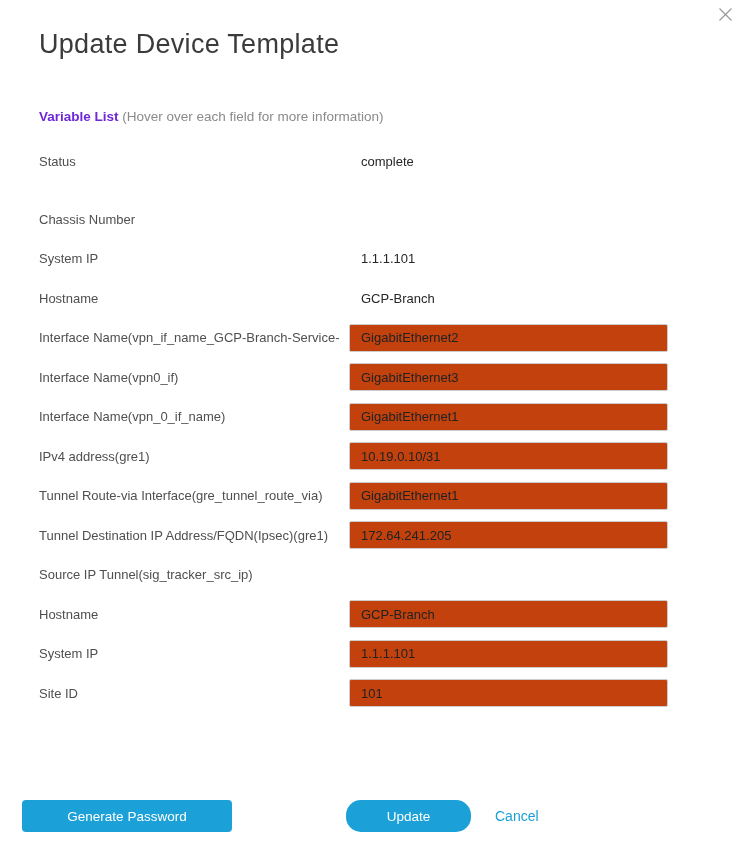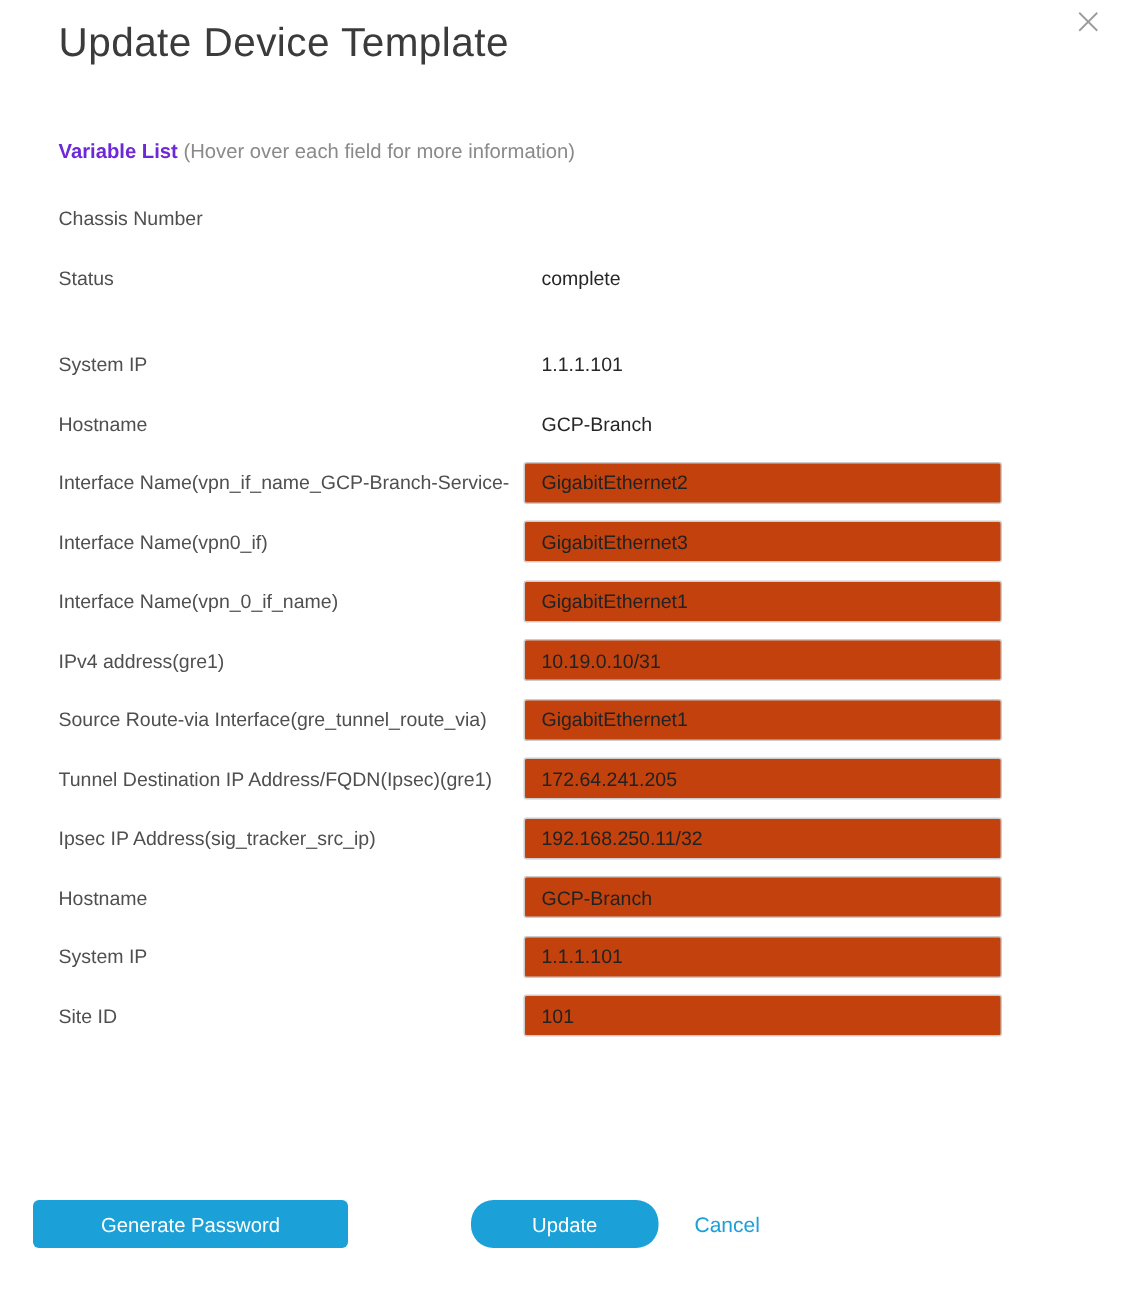--- a/index.html
+++ b/index.html
@@ -20,21 +20,21 @@
     height: 16px;
     cursor: pointer;
     display: flex;
     align-items: center;
     justify-content: center;
     background: none;
     border: none;
     padding: 0;
   }
   .dialog-title {
-    margin: 12px 0 0 39px;
+    margin: 28px 0 0 39px;
     font-size: 27px;
     font-weight: 400;
     letter-spacing: 0.3px;
     color: #3b3b3b;
     line-height: 32px;
   }
   .section-header {
     margin: 48px 0 0 39px;
     font-size: 13.5px;
     line-height: 17px;
@@ -90,21 +90,21 @@
     height: 32px;
     border: none;
     border-radius: 4px;
     background: #1ba0d7;
     color: #ffffff;
     font-size: 13.5px;
     font-family: "Liberation Sans", sans-serif;
     cursor: pointer;
   }
   .btn-generate { margin-left: 22px; width: 210px; }
-  .btn-update   { margin-left: 82px; width: 125px; border-radius: 15px; }
+  .btn-update   { margin-left: 114px; width: 125px; border-radius: 15px; }
   .link-cancel {
     margin-left: 24px;
     background: none;
     border: none;
     padding: 0;
     color: #1ba0d7;
     font-size: 14px;
     font-family: "Liberation Sans", sans-serif;
     cursor: pointer;
   }
@@ -122,31 +122,31 @@
 </button>
 
 <h1 class="dialog-title">Update Device Template</h1>
 
 <div class="section-header">
   <span class="heading">Variable List</span><span> (Hover over each field for more information)</span>
 </div>
 
 <div class="rows">
 
-  <div class="row">
-    <div class="row-label">Chassis Number</div>
-    <div class="row-value"></div>
-  </div>
-
   <div class="row extra-gap">
     <div class="row-label">Status</div>
     <div class="row-value">complete</div>
   </div>
 
   <div class="row">
+    <div class="row-label">Chassis Number</div>
+    <div class="row-value"></div>
+  </div>
+
+  <div class="row">
     <div class="row-label">System IP</div>
     <div class="row-value">1.1.1.101</div>
   </div>
 
   <div class="row">
     <div class="row-label">Hostname</div>
     <div class="row-value">GCP-Branch</div>
   </div>
 
   <div class="row">
@@ -164,32 +164,31 @@
     <input type="text" value="GigabitEthernet1" style="">
   </div>
 
   <div class="row">
     <div class="row-label">IPv4 address(gre1)</div>
     <input type="text" value="10.19.0.10/31" style="">
   </div>
 
 
   <div class="row">
-    <div class="row-label">Source Route-via Interface(gre_tunnel_route_via)</div>
+    <div class="row-label">Tunnel Route-via Interface(gre_tunnel_route_via)</div>
     <input type="text" value="GigabitEthernet1" style="">
   </div>
 
   <div class="row">
     <div class="row-label">Tunnel Destination IP Address/FQDN(Ipsec)(gre1)</div>
     <input type="text" value="172.64.241.205" style="">
   </div>
 
   <div class="row">
-    <div class="row-label">Ipsec IP Address(sig_tracker_src_ip)</div>
-    <input type="text" value="192.168.250.11/32" style="">
+    <div class="row-label">Source IP Tunnel(sig_tracker_src_ip)</div>
   </div>
 
   <div class="row">
     <div class="row-label">Hostname</div>
     <input type="text" value="GCP-Branch" style="">
   </div>
 
   <div class="row">
     <div class="row-label">System IP</div>
     <input type="text" value="1.1.1.101" style="">

